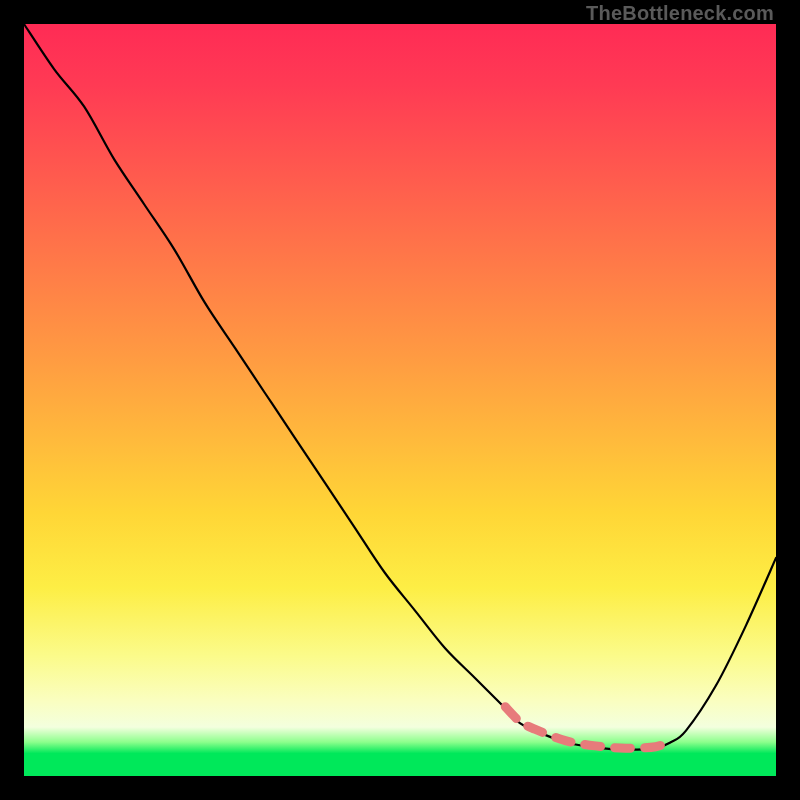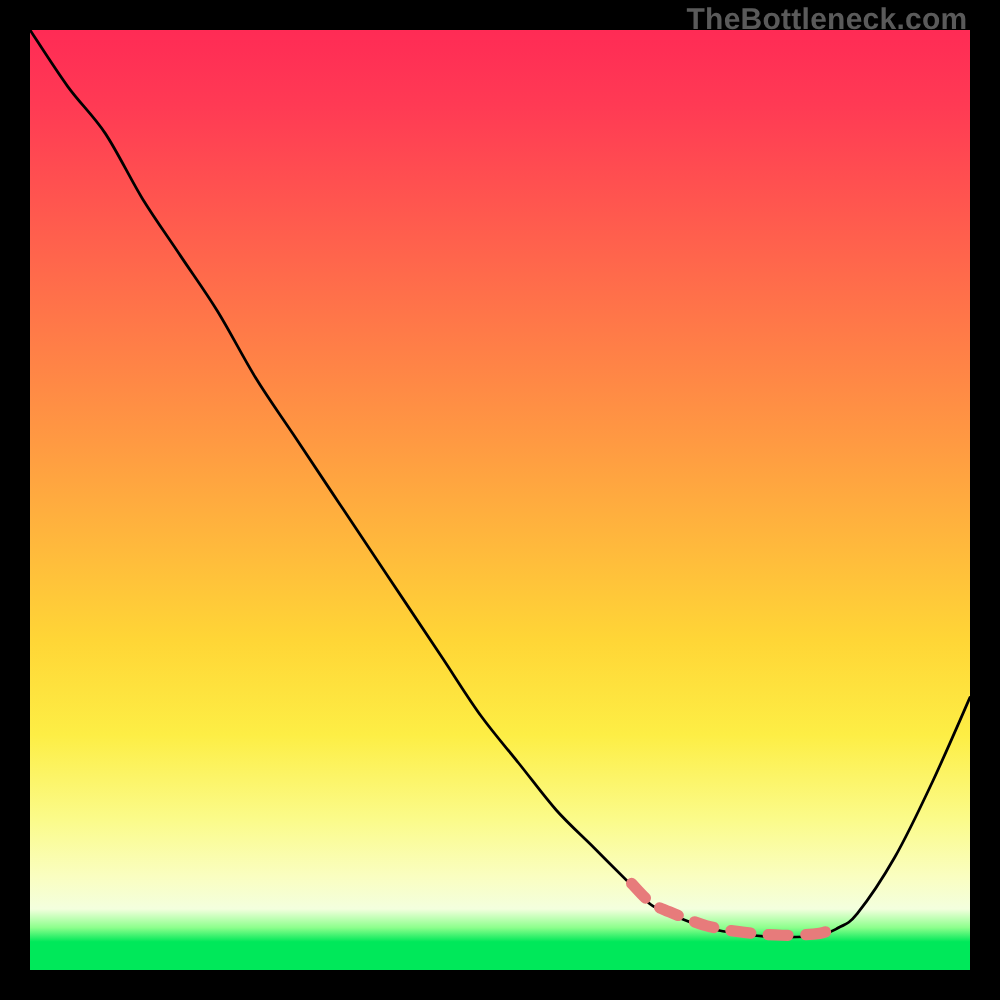--- a/index.html
+++ b/index.html
@@ -41,21 +41,21 @@
       #f3ffde 93.5%,
       #8cff8c 95.5%,
       #00e85a 97%,
       #00e85a 100%
     );
   }
   .watermark {
     position: absolute;
     right: 26px;
     top: 2px;
-    font-size: 24px;
+    font-size: 20px;
     font-weight: 600;
     color: #5a5a5a;
     letter-spacing: 0.2px;
     user-select: none;
   }
   svg.curve {
     position: absolute;
     left: 0;
     top: 0;
     width: 752px;

